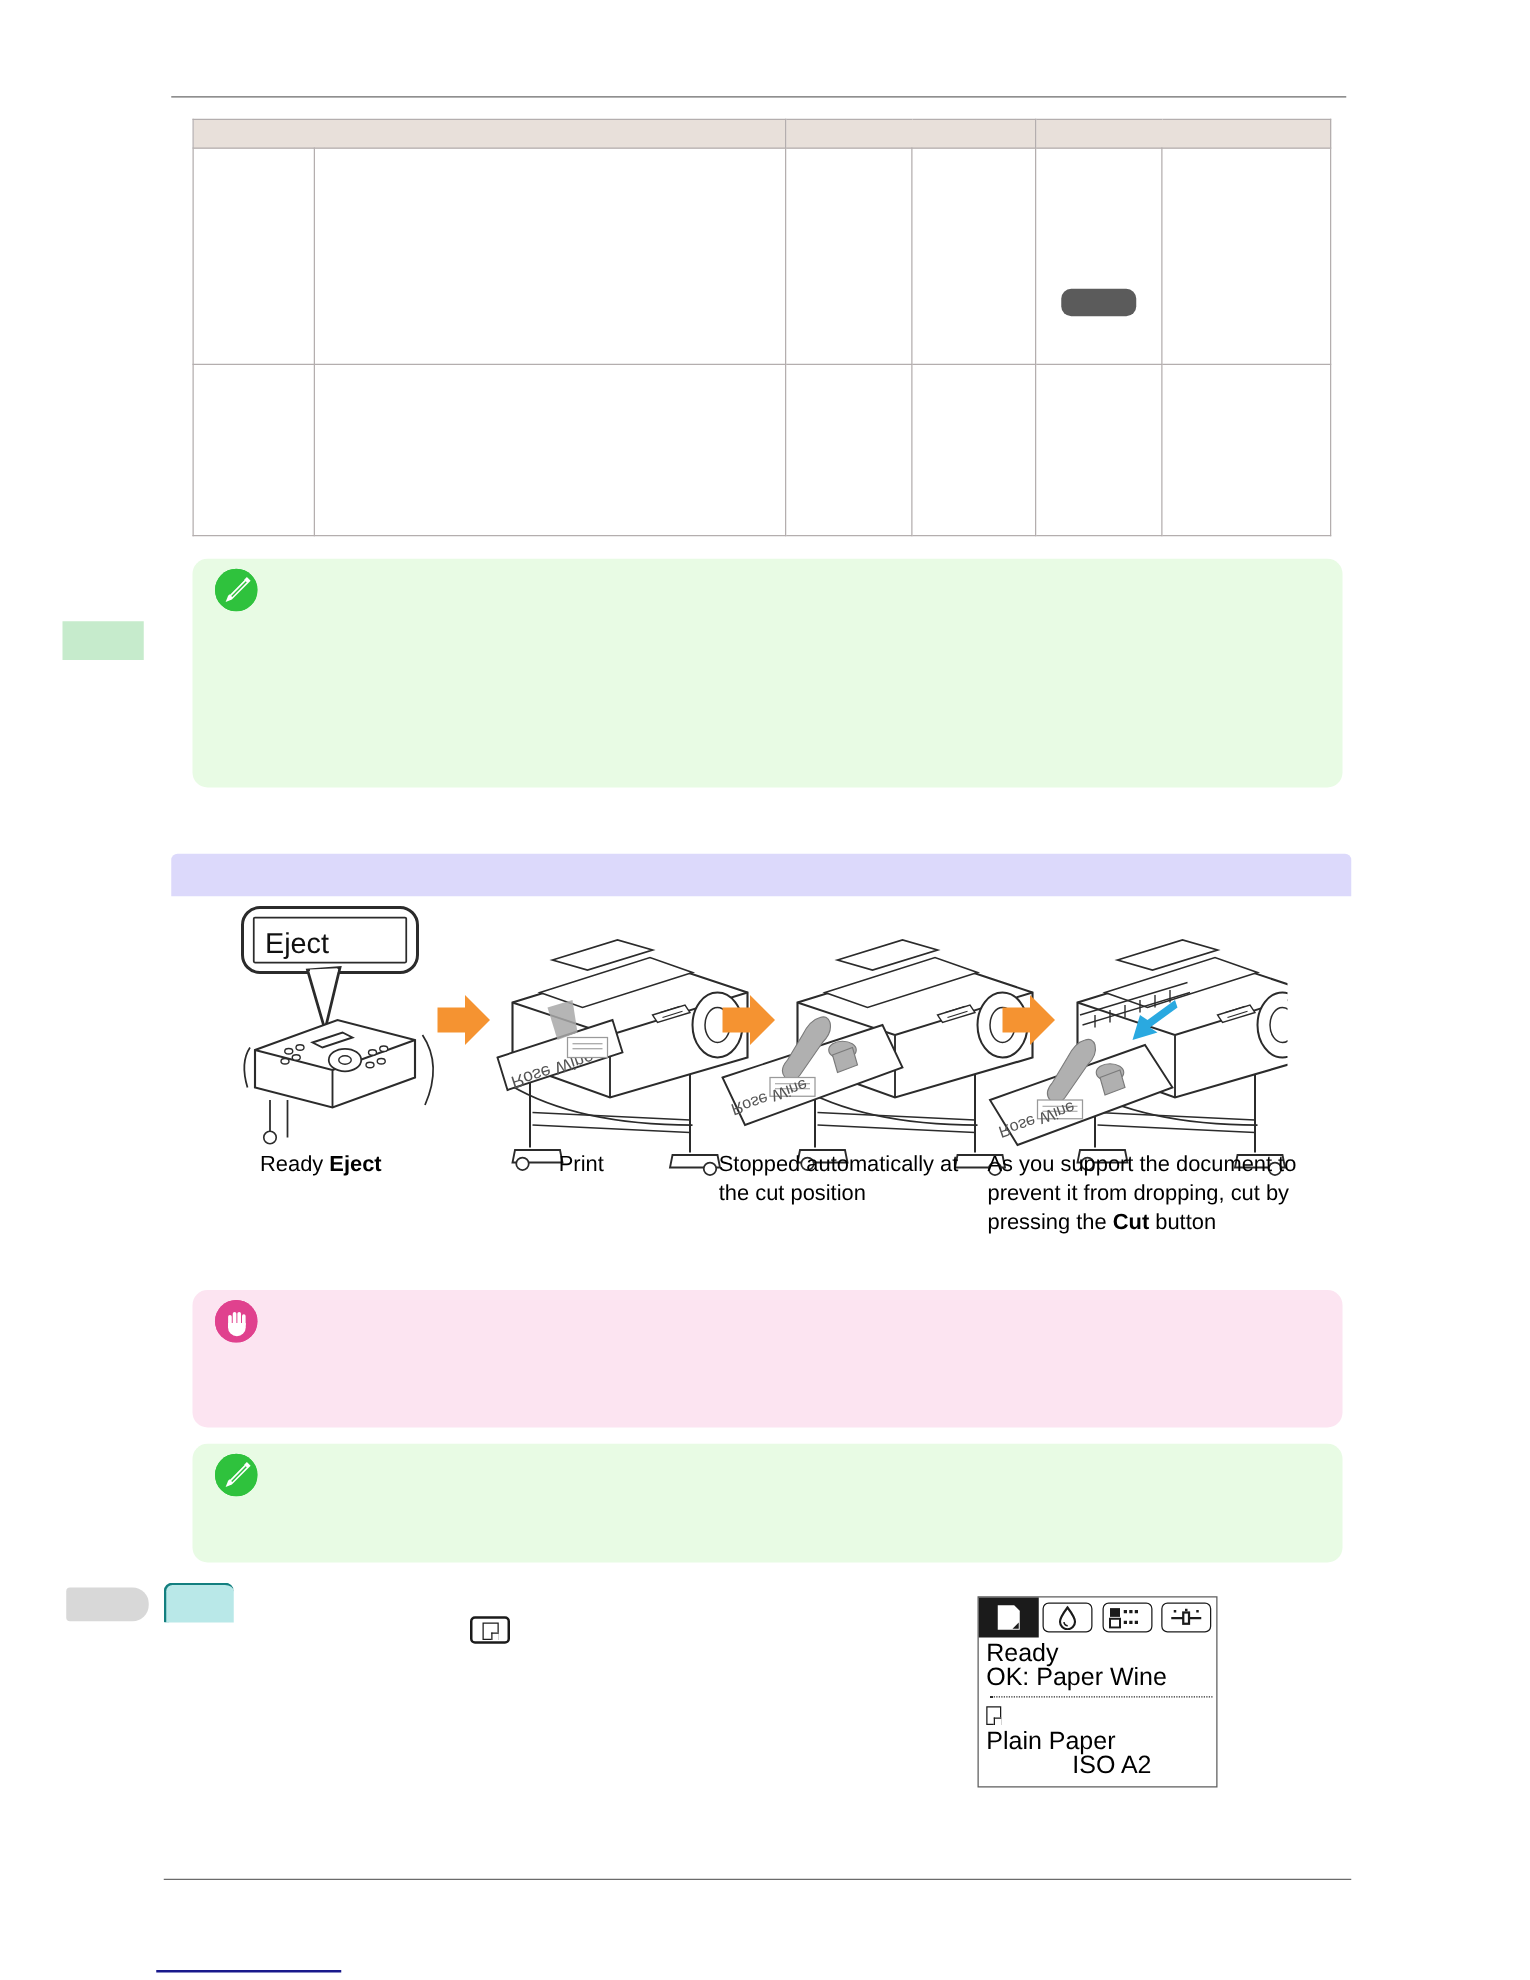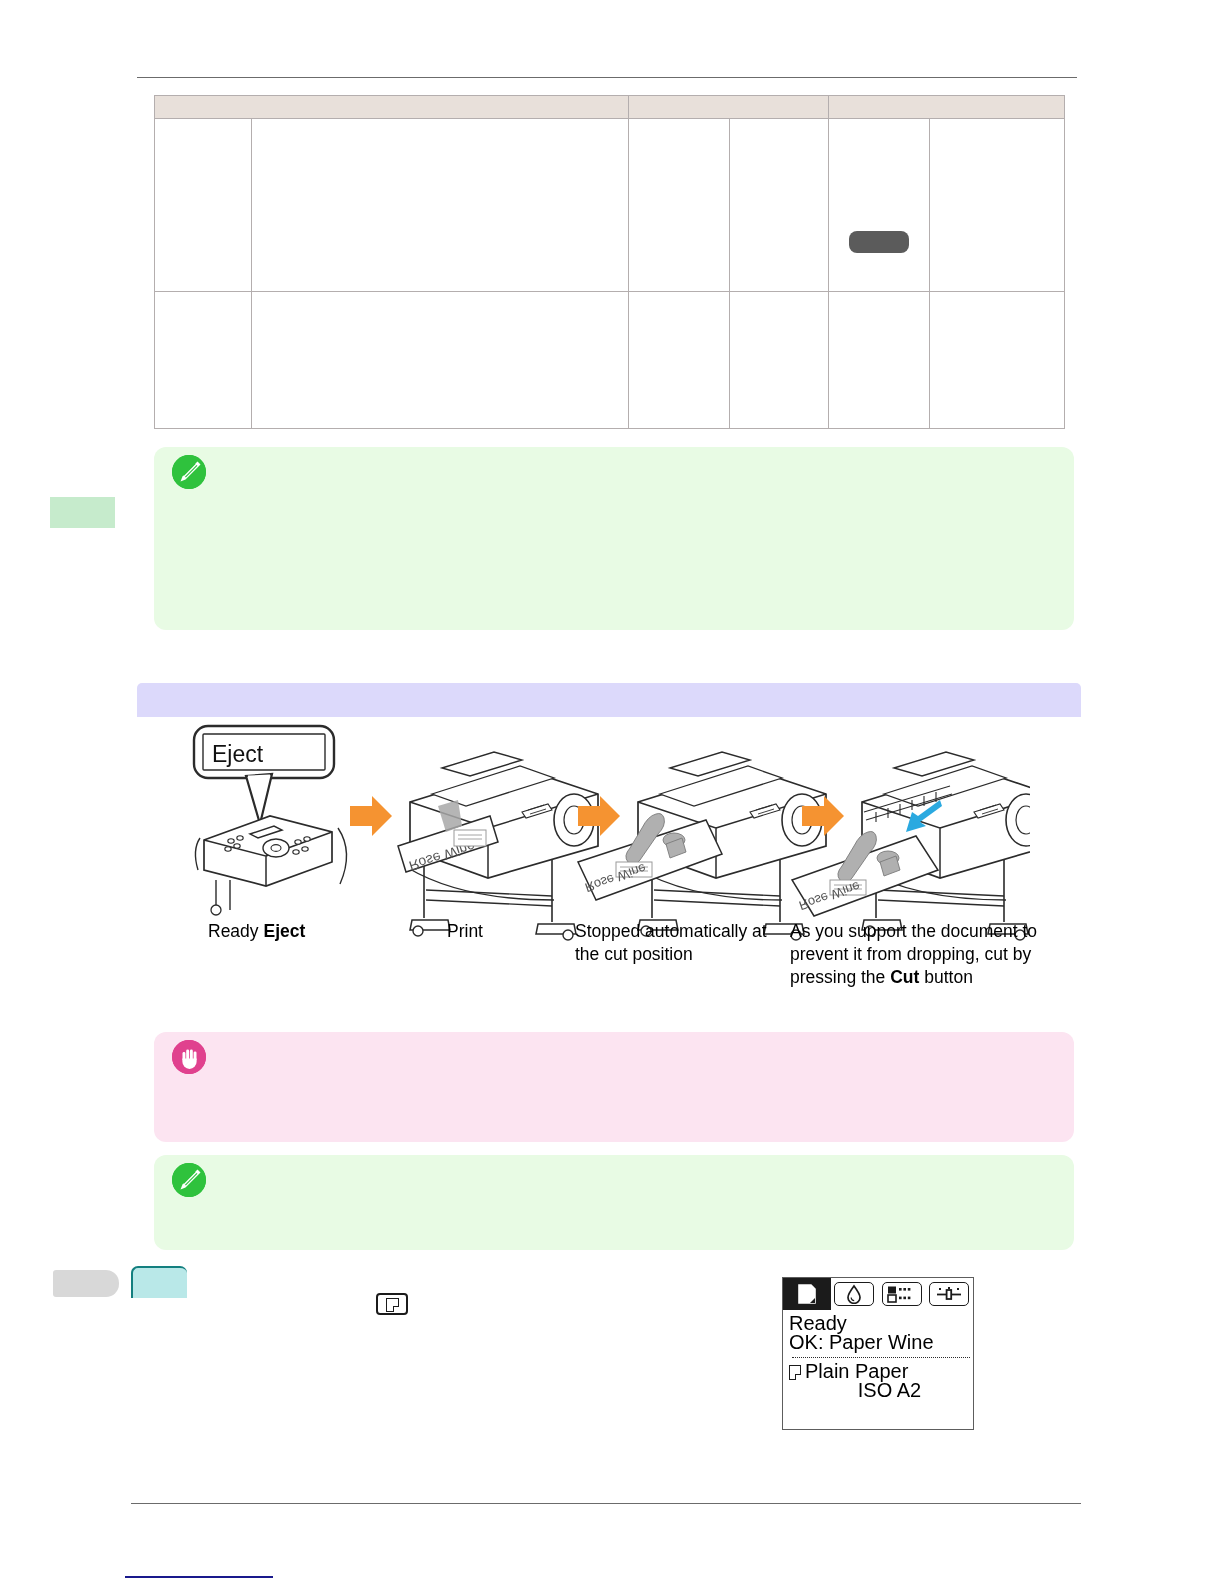--- a/index.html
+++ b/index.html
@@ -205,21 +205,21 @@
   .lcd-tab.active .tabframe { border: none; }
   .lcd-body {
     padding: 4px 0 0 6px;
     font-size: 20px;
     line-height: 19px;
   }
   .lcd-divider {
     margin: 5px 3px 4px 3px;
     border-top: 1.6px dotted #2b2b2b;
   }
-  .lcd-media-row { display: flex; align-items: flex-start; gap: 4px; }
+  .lcd-media-row { display: flex; align-items: flex-start; gap: 4px; flex-direction: column; }
   .lcd-sheet-glyph {
     width: 12px; height: 15px; margin-top: 3px;
     border: 1.5px solid #1b1b1b;
     box-sizing: border-box;
     position: relative;
     flex: 0 0 auto;
     background:#fff;
   }
   .lcd-sheet-glyph:after{
     content:"";

